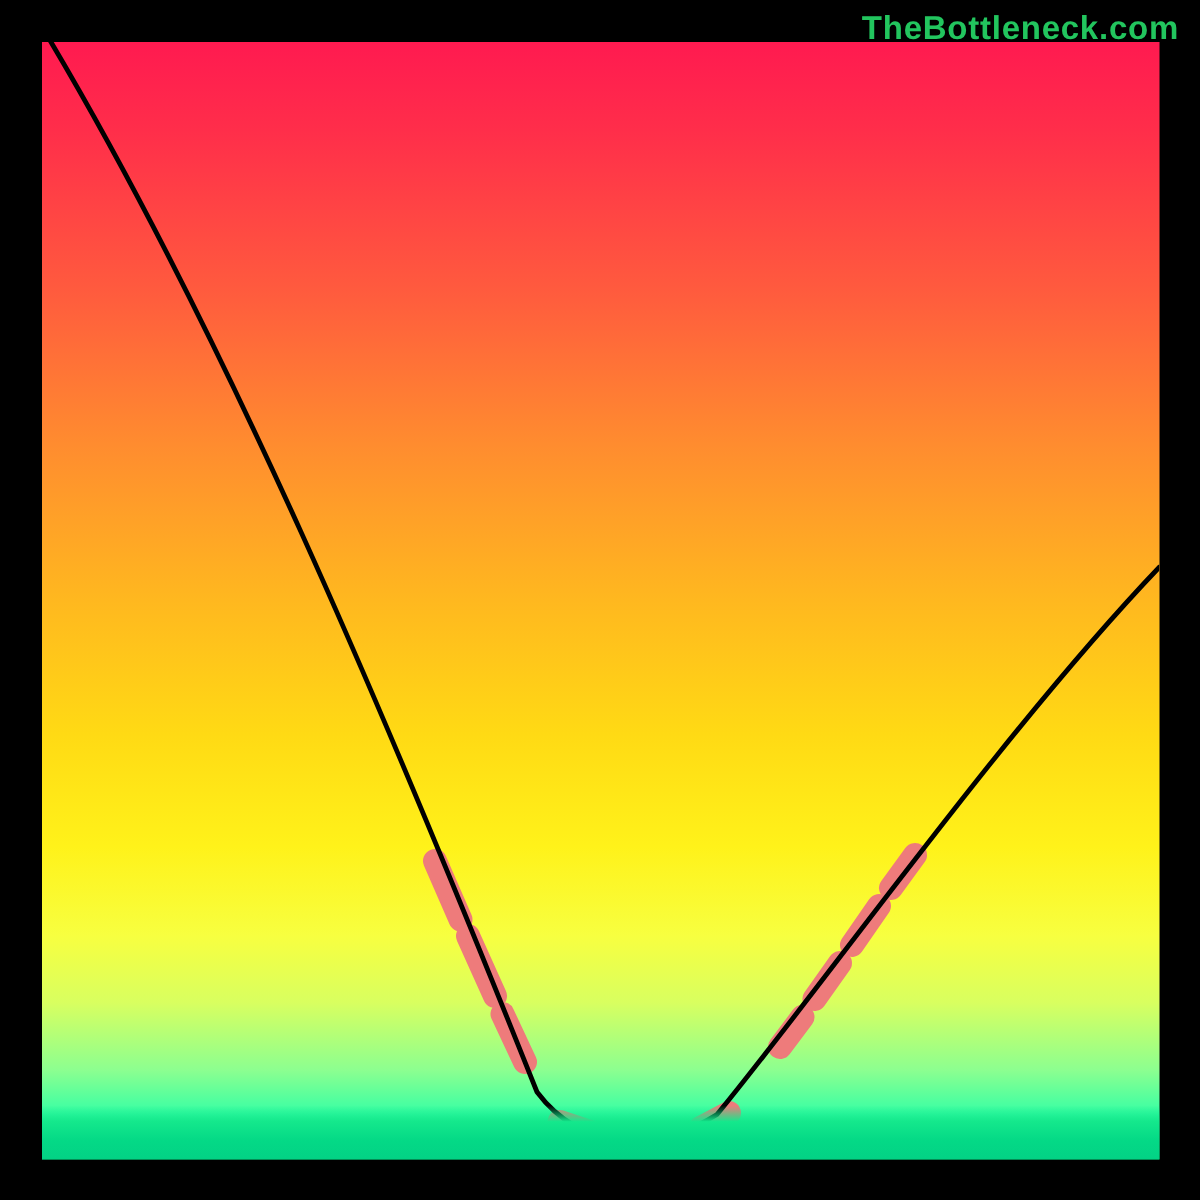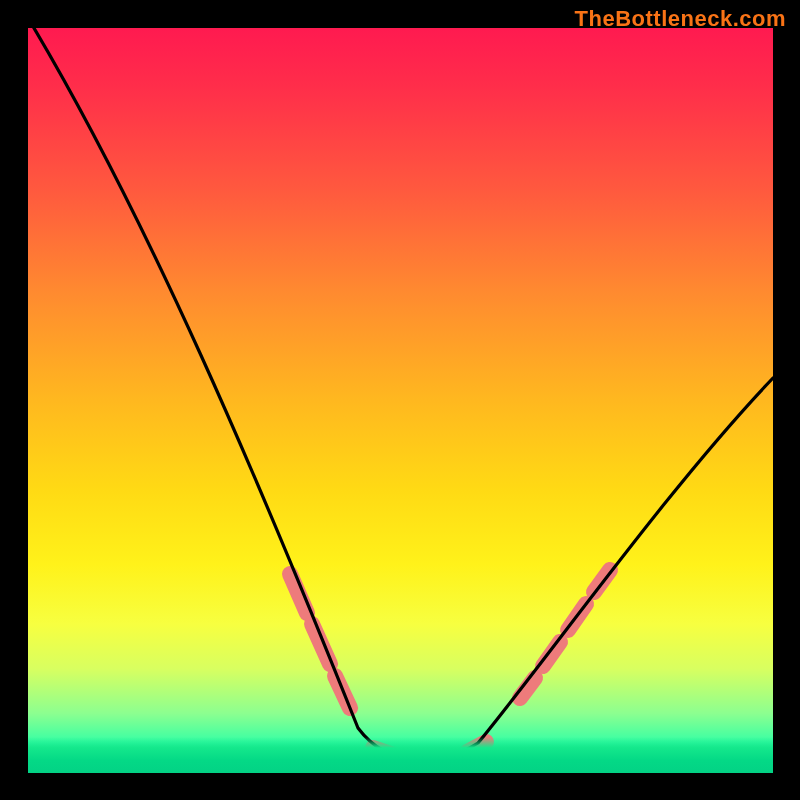--- a/index.html
+++ b/index.html
@@ -14,21 +14,21 @@
   .frame {
     position: relative;
     width: 800px;
     height: 800px;
     background: #000;
   }
   .watermark {
     position: absolute;
     top: 6px;
     right: 14px;
-    color: #f97316;
+    color: #22c55e;
     font-size: 22px;
     font-weight: 600;
     letter-spacing: 0.5px;
     z-index: 10;
   }
   .plot-area {
     position: absolute;
     left: 28px;
     top: 28px;
     width: 745px;

